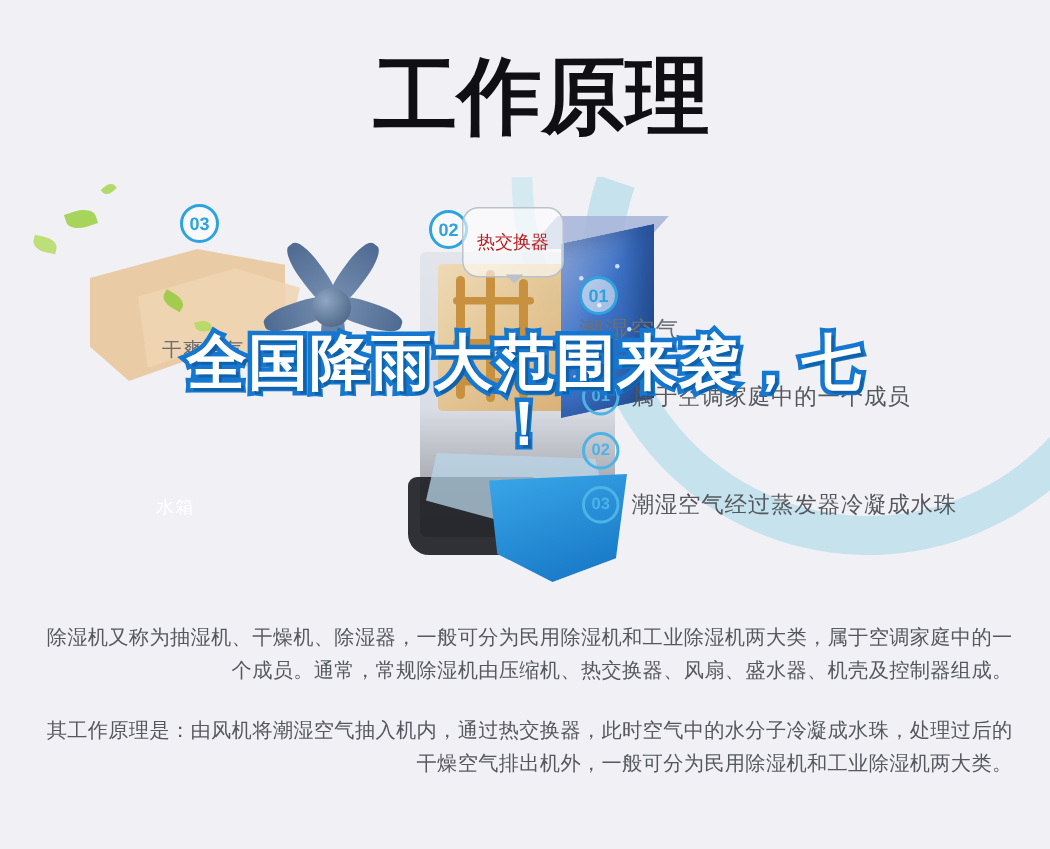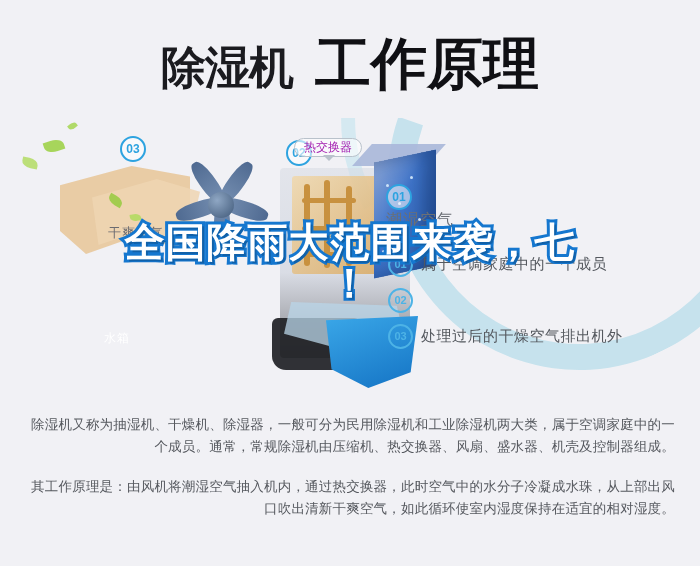--- a/index.html
+++ b/index.html
@@ -233,26 +233,26 @@
     align-items: center;
     justify-content: center;
     background: rgba(255,255,255,.55);
   }
   .badge-03 { left: 120px; top: 18px; }
   .badge-02 { left: 286px; top: 22px; }
   .badge-01 { left: 386px; top: 66px; }
 
   .bubble {
     position: absolute;
-    left: 294px; top: 20px;
-    padding: 0 9px;
+    left: 308px; top: 20px;
+    padding: 14px 9px;
     border: 1.5px solid #b9c2cb;
     border-radius: 11px;
     font-size: 12px;
-    color: #a21caf;
+    color: #b91c1c;
     background: rgba(255,255,255,.6);
   }
   .bubble:after {
     content: "";
     position: absolute;
     left: 28px; bottom: -11px;
     border: 6px solid transparent;
     border-top-color: #b9c2cb;
   }
   .humid-label {
@@ -330,21 +330,20 @@
   }
   .para.p2 { margin-top: 18px; }
 </style>
 </head>
 <body>
 
 <div id="page">
 
   <div class="title-band">
     <div class="title-wrap">
-      <span class="title-a">除湿机</span>
       <span class="title-b">工作原理</span>
     </div>
   </div>
 
   <div class="stage">
 
     <div class="swoosh"></div>
     <div class="swoosh2"></div>
 
     <div class="dry-wedge"></div>
@@ -398,28 +397,28 @@
     <div class="legend">
       <div class="legend-row">
         <div class="legend-badge">01</div>
         <div class="legend-text">属于空调家庭中的一个成员</div>
       </div>
       <div class="legend-row">
         <div class="legend-badge">02</div>
       </div>
       <div class="legend-row">
         <div class="legend-badge">03</div>
-        <div class="legend-text">处理过后的干燥空气排出机外</div>
+        <div class="legend-text">潮湿空气经过蒸发器冷凝成水珠</div>
       </div>
     </div>
   </div>
 
   <div class="overlay">
     <div class="overlay-line">全国降雨大范围来袭，七</div>
     <div class="overlay-line">！</div>
   </div>
 
   <div class="copy">
     <div class="para p1">除湿机又称为抽湿机、干燥机、除湿器，一般可分为民用除湿机和工业除湿机两大类，属于空调家庭中的一个成员。通常，常规除湿机由压缩机、热交换器、风扇、盛水器、机壳及控制器组成。</div>
-    <div class="para p2">其工作原理是：由风机将潮湿空气抽入机内，通过热交换器，此时空气中的水分子冷凝成水珠，从上部出风口吹出清新干爽空气，如此循环使室内湿度保持在适宜的相对湿度。</div>
+    <div class="para p2">其工作原理是：由风机将潮湿空气抽入机内，通过热交换器，此时空气中的水分子冷凝成水珠，处理过后的干燥空气排出机外，一般可分为民用除湿机和工业除湿机两大类。</div>
   </div>
 
 </div>
 
 </body></html>

